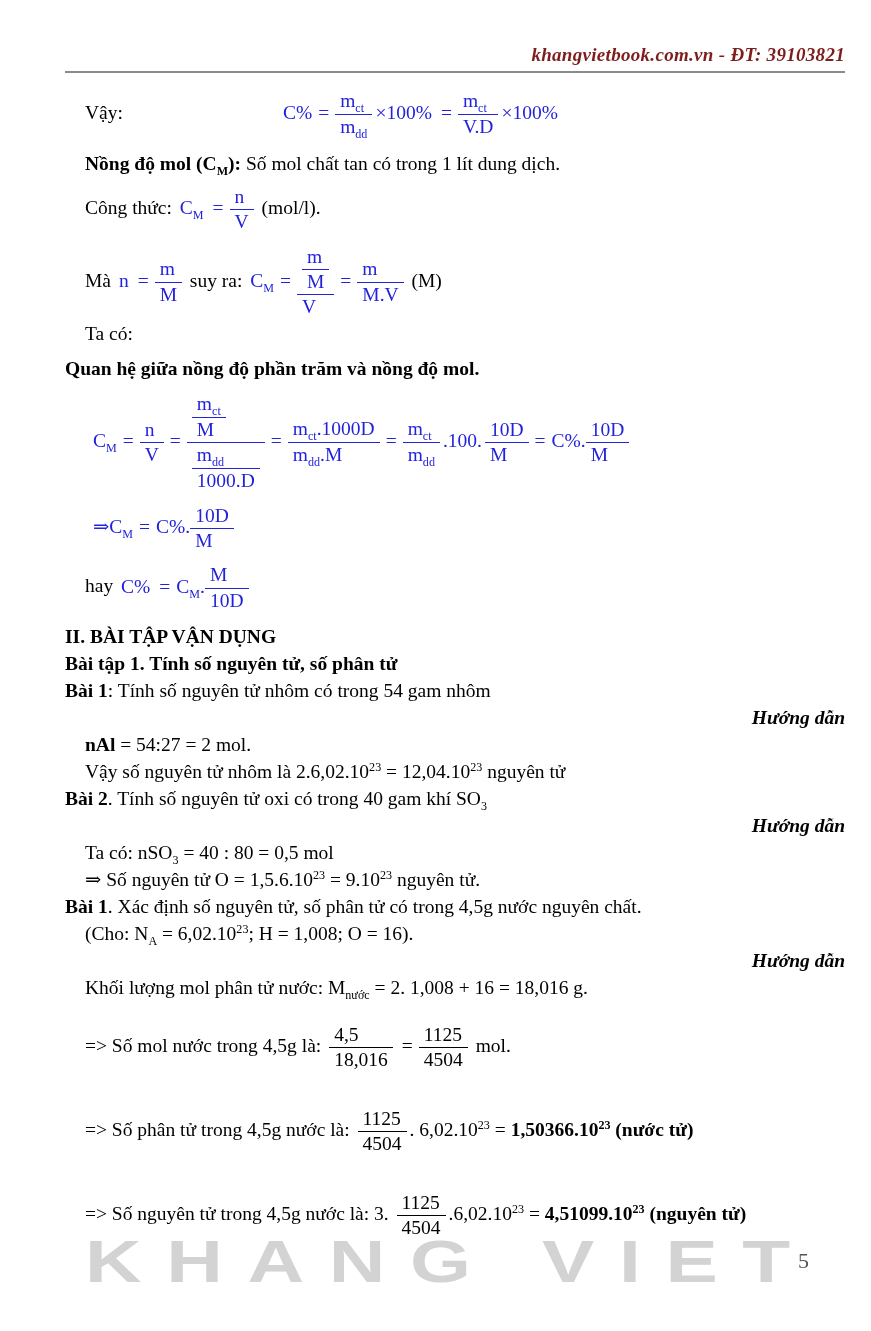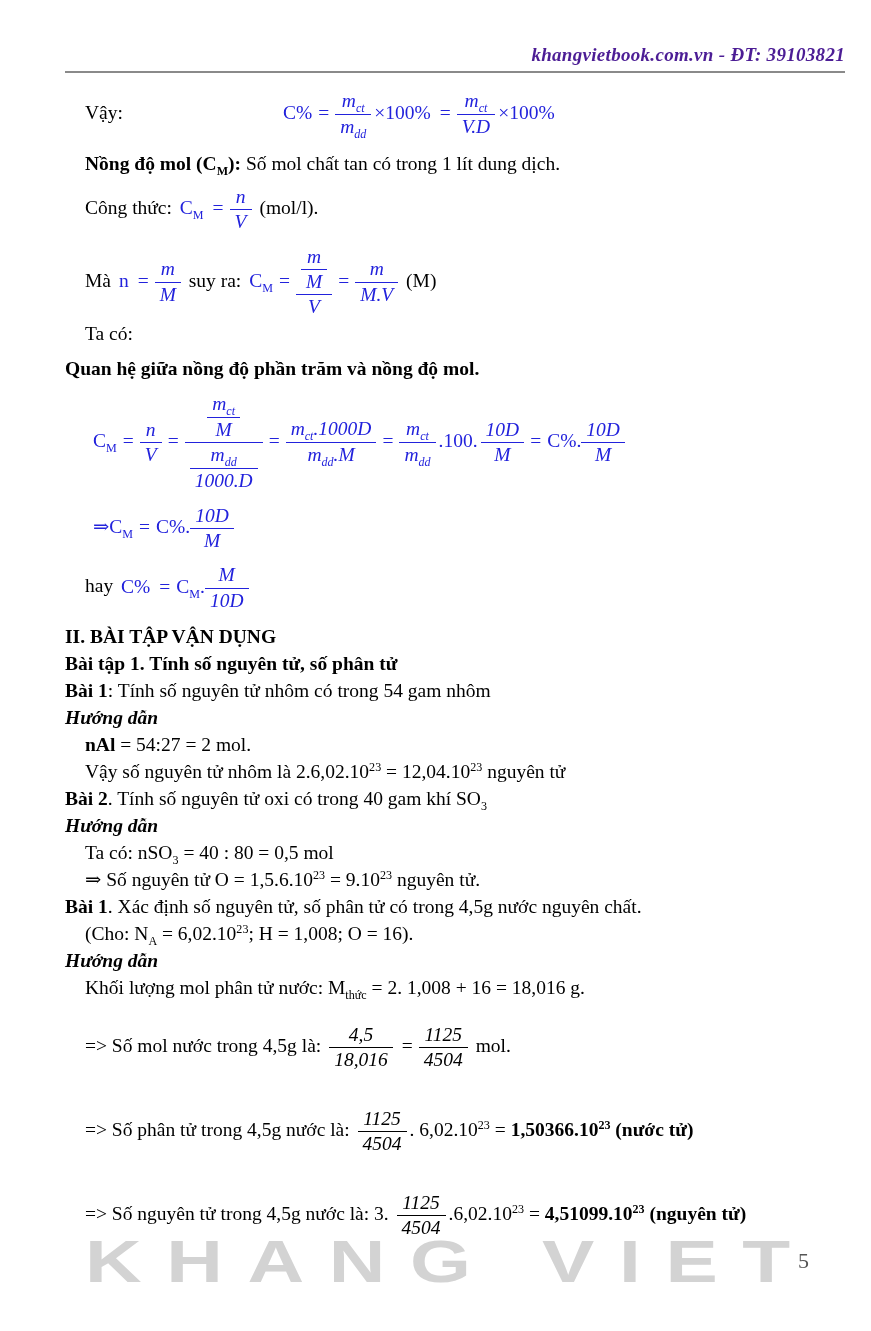--- a/index.html
+++ b/index.html
@@ -3,32 +3,32 @@
 <meta charset="utf-8">
 <style>
   html,body{margin:0;padding:0;background:#ffffff;}
   .page{
     position:relative;width:871px;height:1331px;background:#ffffff;
     font-family:"Liberation Serif","DejaVu Serif",serif;
     font-size:19.5px;color:#000;overflow:hidden;
   }
   .content{position:relative;z-index:2;padding:0 26px 0 65px;}
   .header{margin-top:44px;text-align:right;font-style:italic;font-weight:bold;
-          color:#4c1d95;font-size:19px;letter-spacing:0.3px;}
+          color:#7f1d1d;font-size:19px;letter-spacing:0.3px;}
   .rule{border-bottom:2px solid #8a8a8a;margin-top:5px;}
   .row{line-height:27px;}
   .b{font-weight:bold;}
   .i{font-style:italic;}
   .blue{color:#2222dc;}
-  .center{text-align:left;}
+  .center{text-align:right;}
   .ind{padding-left:20px;}
   .ind2{padding-left:28px;}
   sub{font-size:0.62em;line-height:1;}
   sup{font-size:0.62em;line-height:1;text-align:right;}
-  .frac{display:inline-block;vertical-align:middle;text-align:center;line-height:1.25;font-style:italic;}
+  .frac{display:inline-block;vertical-align:middle;text-align:left;line-height:1.25;}
   .frac .num{display:block;padding:0 5px;}
   .frac .den{display:block;padding:0 5px;border-top:1.5px solid currentColor;}
   .sp{margin:0 6px;}
   .g{margin:12px 3px;}
   .mathrow{margin-top:10px;}
   .m1{margin-top:16px;}
   .m2{margin-top:10px;}
   .m3{margin-top:8px;}
   .vay-formula{margin-left:160px;}
   .watermark{
@@ -98,21 +98,21 @@
     <div class="row ind"><span>Vậy số nguyên tử nhôm là 2.6,02.10</span><sup>23</sup><span> = 12,04.10</span><sup>23</sup><span> nguyên tử</span></div>
 
     <div class="row"><span class="b">Bài 2</span><span>. Tính số nguyên tử oxi có trong 40 gam khí SO</span><sub>3</sub></div>
     <div class="row center b i">Hướng dẫn</div>
     <div class="row ind"><span>Ta có: nSO</span><sub>3</sub><span> = 40 : 80 = 0,5 mol</span></div>
     <div class="row ind"><span>⇒ Số nguyên tử O = 1,5.6.10</span><sup>23</sup><span> = 9.10</span><sup>23</sup><span> nguyên tử.</span></div>
 
     <div class="row"><span class="b">Bài 1</span><span>. Xác định số nguyên tử, số phân tử có trong 4,5g nước nguyên chất.</span></div>
     <div class="row ind"><span>(Cho: N</span><sub>A</sub><span> = 6,02.10</span><sup>23</sup><span>; H = 1,008; O = 16).</span></div>
     <div class="row center b i">Hướng dẫn</div>
-    <div class="row ind"><span>Khối lượng mol phân tử nước: M</span><sub>thức</sub><span> = 2. 1,008 + 16 = 18,016 g.</span></div>
+    <div class="row ind"><span>Khối lượng mol phân tử nước: M</span><sub>nước</sub><span> = 2. 1,008 + 16 = 18,016 g.</span></div>
 
     <div class="row mathrow ind">
       <span>=&gt; Số mol nước trong 4,5g là:</span>
       <span class="frac g"><span class="num">4,5</span><span class="den">18,016</span></span><span class="sp">=</span><span class="frac"><span class="num">1125</span><span class="den">4504</span></span>
       <span class="g">mol.</span>
     </div>
 
     <div class="row mathrow ind">
       <span>=&gt; Số phân tử trong 4,5g nước là:</span>
       <span class="frac g"><span class="num">1125</span><span class="den">4504</span></span><span>. 6,02.10</span><sup>23</sup><span> = </span><span class="b"><span>1,50366.10</span><sup>23</sup><span> (nước tử)</span></span>

